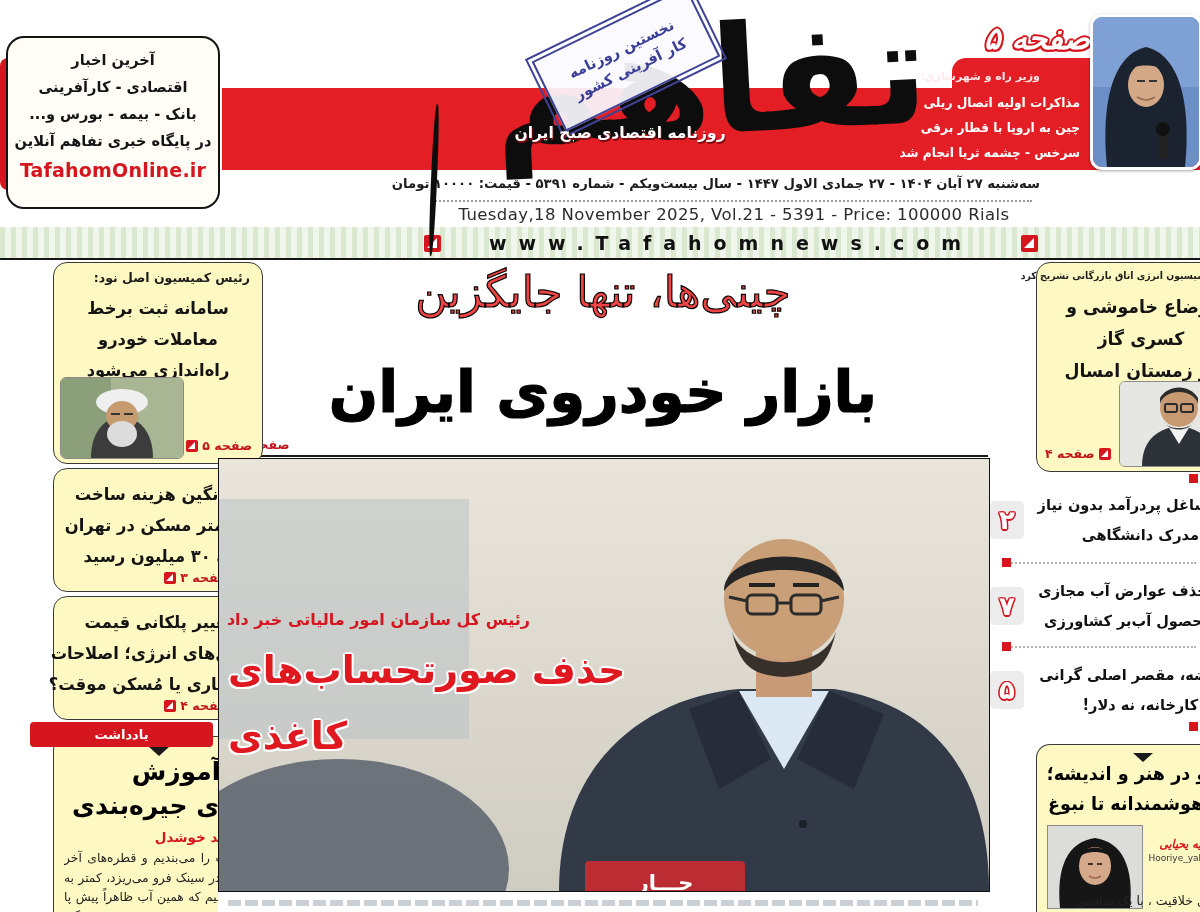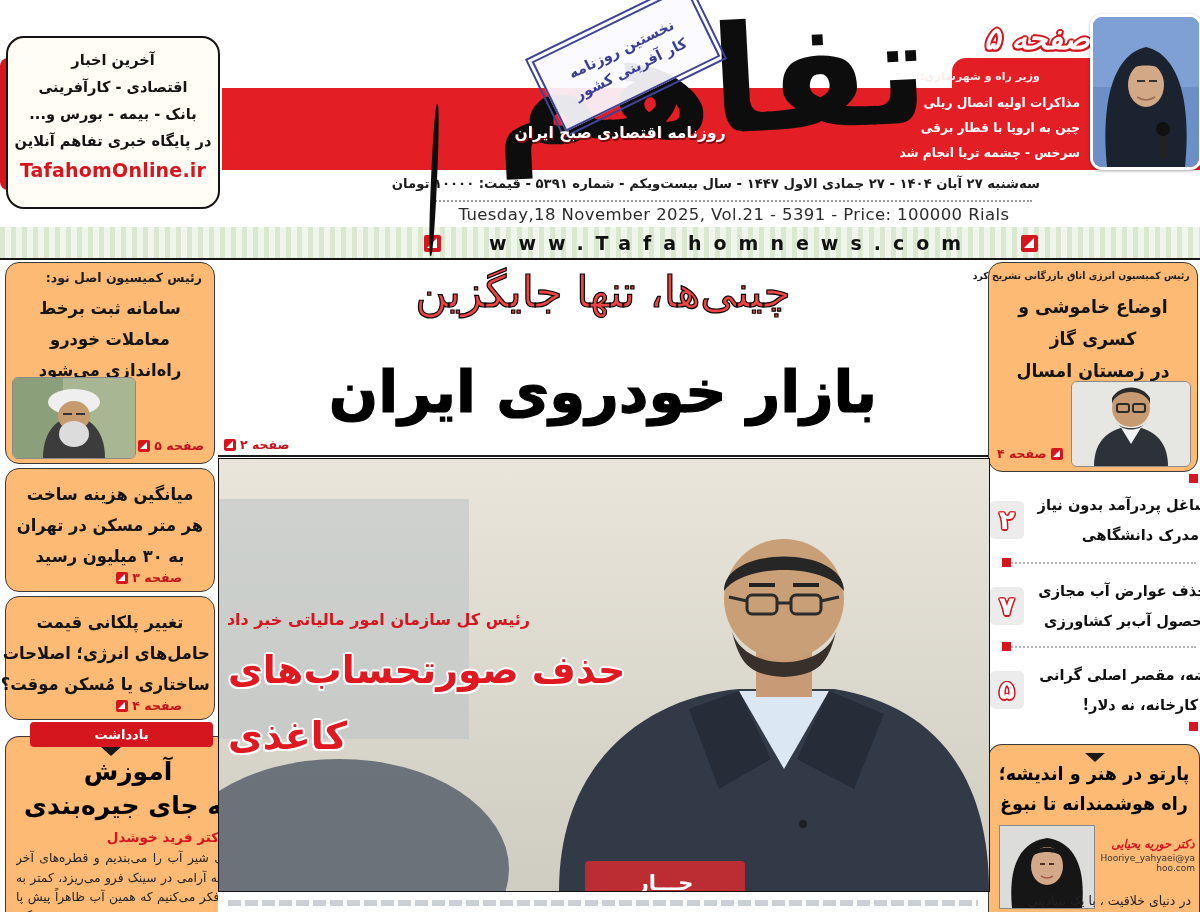--- a/index.html
+++ b/index.html
@@ -53,21 +53,21 @@
   .pf.big{width:17px;height:17px;}
   .pf.big::after{left:3px;top:3px;border-width:0 0 10px 10px;}
   .plabel{display:flex;align-items:center;gap:4px;font-size:12.5px;font-weight:bold;color:#c3161c;}
   
   .lead1{left:218px;top:266px;width:770px;font-size:44px;font-weight:normal;color:#ef4444;z-index:2;
       -webkit-text-stroke:1.2px #000;}
   .lead2{left:218px;top:358px;width:770px;font-size:58px;font-weight:bold;color:#000000;z-index:2;
       -webkit-text-stroke:1.2px #000;}
   .leadline{left:218px;top:455px;width:770px;height:2px;background:#1c1c1c;}
   
-  .nbox{background:#fdba74;border:1.6px solid #3a3a3a;border-radius:14px;}
+  .nbox{background:#fef9c3;border:1.6px solid #3a3a3a;border-radius:14px;margin-left:48px;}
   .kicker{font-size:12.5px;font-weight:bold;color:#1d1d1d;}
   .story-l{font-size:17px;font-weight:bold;color:#141414;line-height:31px;transform:scaleX(.96);}
   .tab{background:#d6161e;border-radius:4px;color:#fff;font-weight:bold;font-size:13px;
       display:flex;align-items:center;justify-content:center;z-index:3;}
   .notch{width:0;height:0;border-left:10px solid transparent;border-right:10px solid transparent;
       border-top:9px solid #1a1a1a;z-index:3;}
   .bodytxt{font-size:12.3px;line-height:19.5px;color:#222;text-align:justify;}
   
   .photoframe{left:218px;top:458px;width:770px;height:432px;border:1.5px solid #111;overflow:hidden;z-index:1;}
   .ovkicker{left:238px;top:610px;width:292px;font-size:16px;font-weight:bold;color:#d6161e;z-index:2;text-align:right;}

